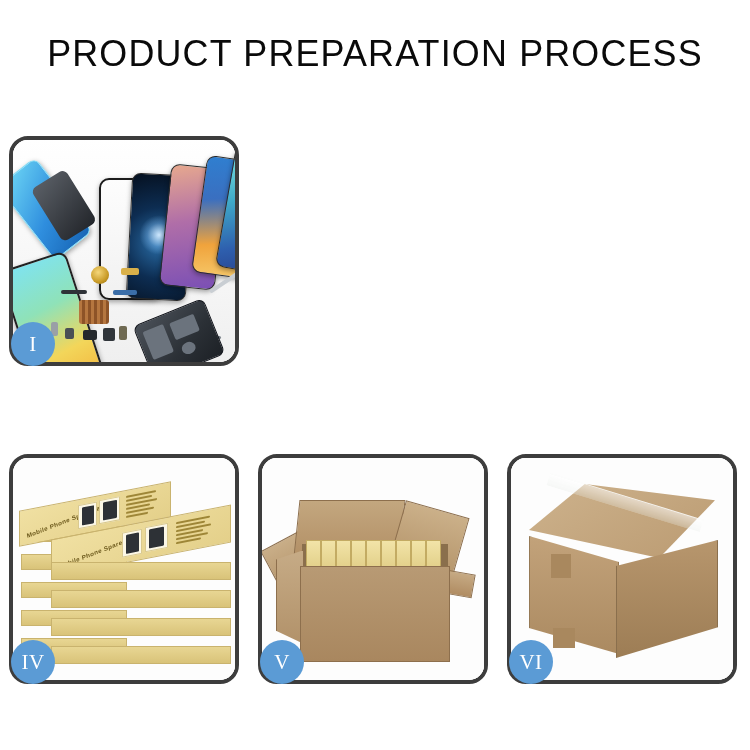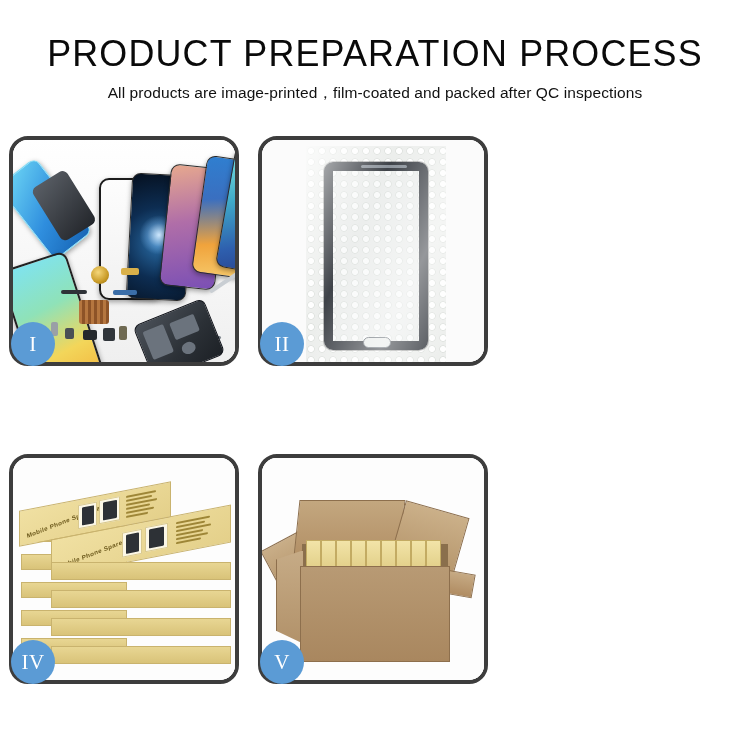--- a/index.html
+++ b/index.html
@@ -185,21 +185,20 @@
   .tab6b { position:absolute; left:42px; top:170px; width:22px; height:20px;
       background:#a9885e; }
 </style>
 </head>
 <body>
 
 <div id="page">
 
   <div class="header">
     <div class="title">PRODUCT PREPARATION PROCESS</div>
-    <div class="subtitle">All products are image-printed，film-coated and packed after QC inspections</div>
   </div>
 
   <div class="grid">
 
     <div class="panel r0 c0">
       <div class="inner">
         <div class="p1bg"></div>
         <div class="ph ph-a"></div>
         <div class="ph ph-b"></div>
         <div class="ph ph-c"></div>
@@ -221,33 +220,20 @@
         <div class="chassis">
           <i style="left:6px;top:8px;width:22px;height:30px;"></i>
           <i style="left:34px;top:10px;width:26px;height:18px;"></i>
           <i style="left:36px;top:34px;width:14px;height:12px;border-radius:50%;"></i>
         </div>
         <div class="part" style="left:194px;top:140px;width:36px;height:4px;background:#c9ced3;transform:rotate(-34deg);"></div>
       </div>
       <div class="badge">I</div>
     </div>
 
-    <div class="panel r0 c1">
-      <div class="inner">
-        <div class="p2bg"></div>
-        <div class="bw">
-          <div class="glass">
-            <div class="gs-top"></div>
-            <div class="gs-home"></div>
-          </div>
-          <div class="bwglare"></div>
-        </div>
-      </div>
-      <div class="badge">II</div>
-    </div>
 
 
     <div class="panel r1 c0">
       <div class="inner">
         <div class="p4bg"></div>
         <div class="stack">
 
           <div class="kb kb-side" style="left:2px;top:46px;width:104px;height:14px;"></div>
           <div class="kb kb-side" style="left:2px;top:74px;width:104px;height:14px;"></div>
           <div class="kb kb-side" style="left:2px;top:102px;width:104px;height:14px;"></div>
@@ -317,15 +303,27 @@
             <i style="left:105px"></i>
             <i style="left:120px"></i>
         </div>
         <div class="c5-left"></div>
         <div class="flapD"></div>
         <div class="c5-body"></div>
       </div>
       <div class="badge">V</div>
     </div>
 
+    <div class="panel r1 c2">
+      <div class="inner">
+        <div class="p6bg"></div>
+        <div class="c6-top"></div>
+        <div class="tape6"></div>
+        <div class="c6-left"></div>
+        <div class="c6-right"></div>
+        <div class="tab6a"></div>
+        <div class="tab6b"></div>
+      </div>
+      <div class="badge">VI</div>
+    </div>
 
   </div>
 </div>
 
 </body></html>

